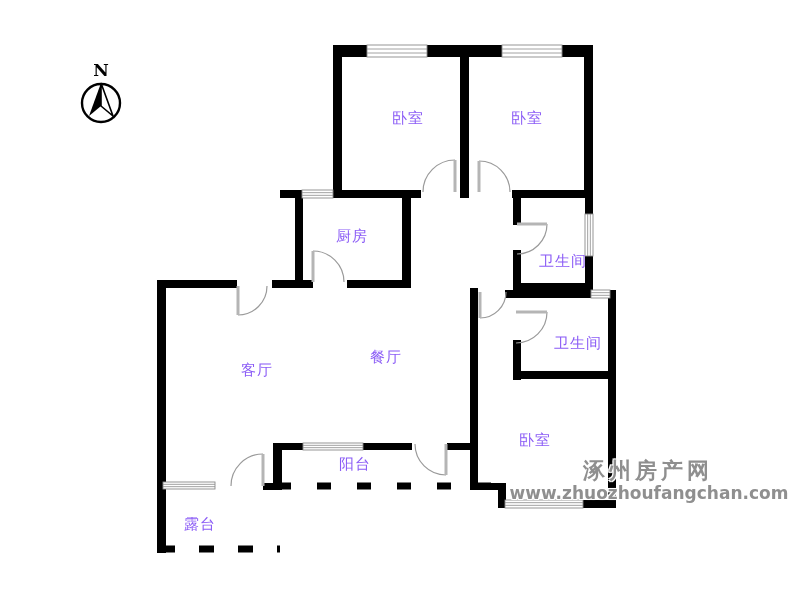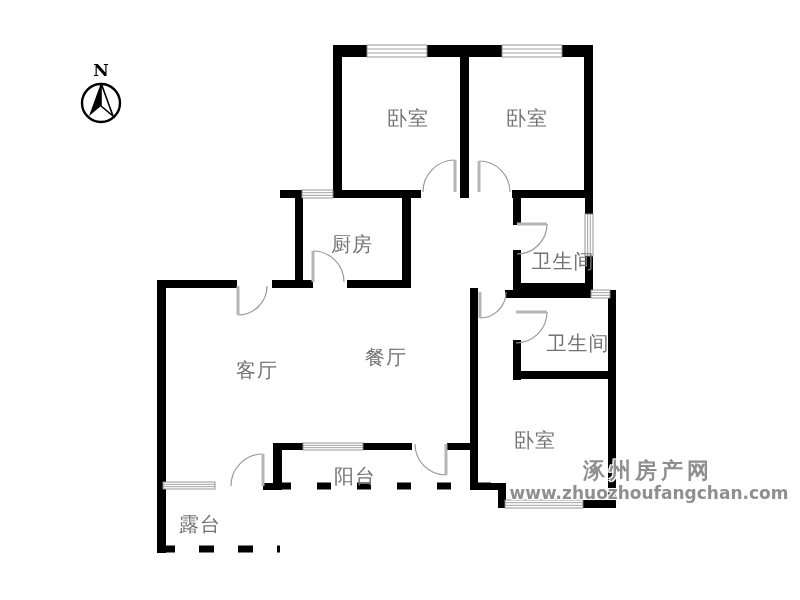--- a/index.html
+++ b/index.html
@@ -3,21 +3,21 @@
 <meta charset="utf-8">
 <style>
   html,body{margin:0;padding:0;background:#fff;}
   #stage{
     position:relative;width:800px;height:600px;background:#ffffff;overflow:hidden;
     font-family:"DejaVu Sans","Liberation Sans",sans-serif;
   }
   #plan{position:absolute;left:0;top:0;}
   .room-label{
     position:absolute;transform:translate(-50%,-50%);
-    font-size:20px;color:#737373;letter-spacing:1px;white-space:nowrap;
+    font-size:15px;color:#8b5cf6;letter-spacing:1px;white-space:nowrap;
   }
   #labels .room-label{pointer-events:none;}
   .compass-n{
     position:absolute;left:101px;top:70px;transform:translate(-50%,-50%);
     font-family:"DejaVu Serif","Liberation Serif",serif;font-weight:bold;font-size:17px;color:#000;
   }
   .watermark{
     position:absolute;transform:translate(-50%,-50%);
     font-weight:bold;color:#8f8f8f;white-space:nowrap;
     text-shadow:-1px -1px 0 #fff,1px -1px 0 #fff,-1px 1px 0 #fff,1px 1px 0 #fff,0 0 2px #fff;
@@ -119,25 +119,25 @@
         <line x1="277" y1="486" x2="500" y2="486" stroke="#000000" stroke-width="7" stroke-dasharray="14 26"></line>
         <line x1="160" y1="549" x2="280" y2="549" stroke="#000000" stroke-width="7" stroke-dasharray="15 24"></line>
       </g>
   </svg>
 
   <div class="compass-n">N</div>
 
   <div id="labels">
       <div class="room-label" style="left: 408px; top: 118px;">卧室</div>
       <div class="room-label" style="left: 527px; top: 118px;">卧室</div>
-      <div class="room-label" style="left: 352px; top: 244px;">厨房</div>
+      <div class="room-label" style="left: 352px; top: 236px;">厨房</div>
       <div class="room-label" style="left: 563px; top: 261px;">卫生间</div>
       <div class="room-label" style="left: 578px; top: 343px;">卫生间</div>
       <div class="room-label" style="left: 257px; top: 370px; font-family: Liberation Serif, serif;">客厅</div>
       <div class="room-label" style="left: 386px; top: 357px;">餐厅</div>
-      <div class="room-label" style="left: 355px; top: 464px; margin-top: 12px;">阳台</div>
+      <div class="room-label" style="left: 355px; top: 464px;">阳台</div>
       <div class="room-label" style="left: 200px; top: 524px;">露台</div>
       <div class="room-label" style="left: 535px; top: 440px;">卧室</div>
     </div>
 
   <div class="watermark url">www.zhuozhoufangchan.com</div>
   <div class="watermark title">涿州房产网</div>
 </div>
 
 </body></html>

